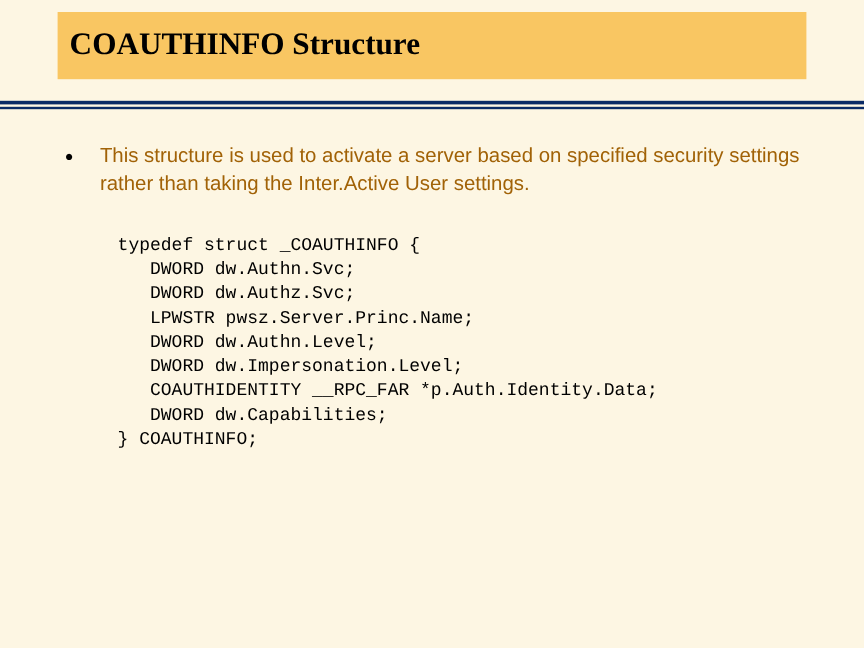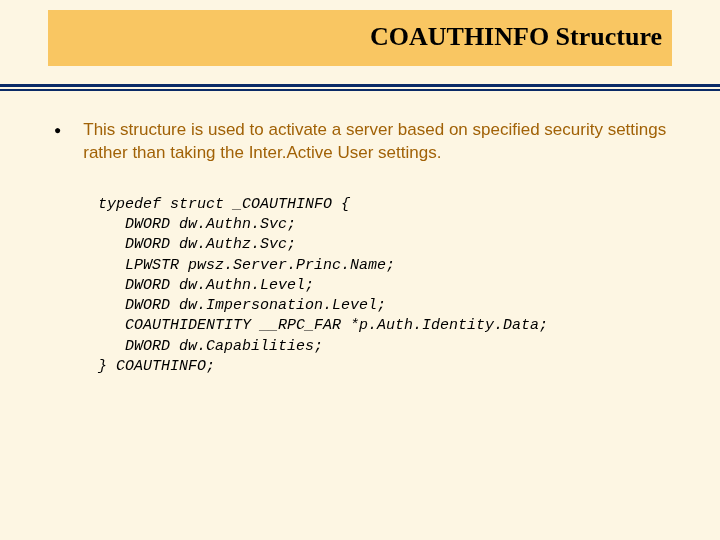--- a/index.html
+++ b/index.html
@@ -8,21 +8,21 @@
     height: 540px;
     background: #fdf6e3;
     font-family: Verdana, Geneva, sans-serif;
     position: relative;
     overflow: hidden;
   }
   .title-bar {
     background: #f9c662;
     margin: 10px 48px 0 48px;
     padding: 12px 10px 14px 10px;
-    text-align: right;
+    text-align: left;
   }
   .title-bar h1 {
     font-family: Georgia, 'Times New Roman', serif;
     font-weight: bold;
     font-size: 26px;
     color: #000;
   }
   .rule-wrap {
     margin-top: 18px;
   }
@@ -56,21 +56,20 @@
     line-height: 1.35;
     color: #a16207;
   }
   .code-block {
     font-family: "Courier New", Courier, monospace;
     font-size: 15px;
     line-height: 1.35;
     color: #000;
     white-space: pre;
     margin: 30px 0 0 50px;
-    font-style: italic;
   }
 </style>
 </head>
 <body>
 
 <div class="title-bar">
   <h1>COAUTHINFO Structure</h1>
 </div>
 
 <div class="rule-wrap">

